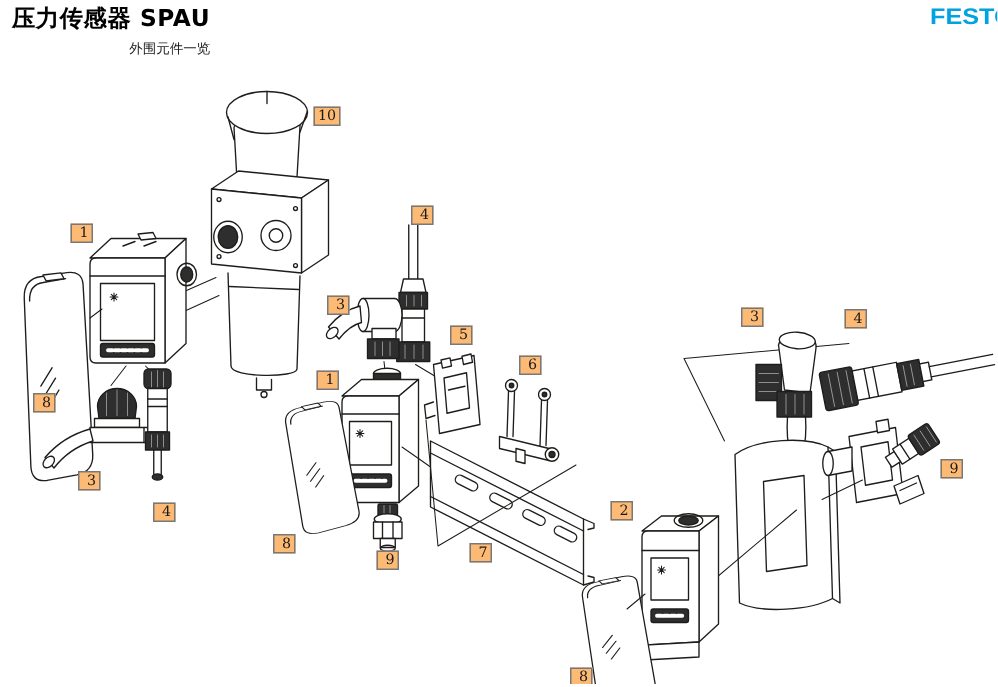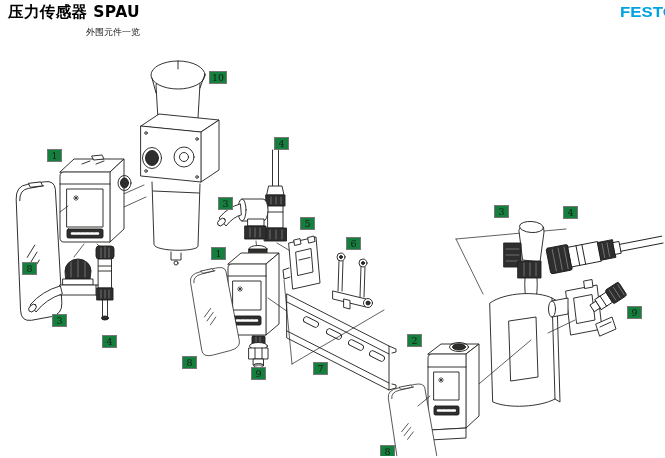--- a/index.html
+++ b/index.html
@@ -13,22 +13,22 @@
          font-family:"Liberation Sans",sans-serif;}
   svg.diag{position:absolute;left:0;top:0;}
   svg.diag line,svg.diag path,svg.diag polygon,svg.diag rect,svg.diag ellipse,svg.diag circle{
       stroke:#1d1d1b;stroke-width:.9;fill:none;stroke-linejoin:round;stroke-linecap:round;}
   svg.diag .f{fill:#ffffff;}
   svg.diag .d{fill:#2e2e2e;}
   svg.diag .lt{stroke:#9a9a9a;stroke-width:.6;}
   svg.diag .wt{stroke:#ffffff;stroke-width:2.6;stroke-dasharray:3 1.6;}
   svg.diag .ld{stroke-width:.7;}
   .callout{position:absolute;min-width:9px;height:11px;padding:0 2px;border:1px solid #787878;
-           background:#15803d;font:9.5px "DejaVu Serif","Liberation Serif",serif;line-height:11px;
-           text-align:center;color:#1a1a1a;}
+           background:#fdba74;font:9.5px "DejaVu Serif","Liberation Serif",serif;line-height:11px;
+           text-align:right;color:#1a1a1a;}
 </style>
 </head>
 <body>
 
 <div class="page">
 
   <div class="hdr">
     <h1>压力传感器 SPAU</h1>
     <div class="sub">外围元件一览</div>
   </div>

